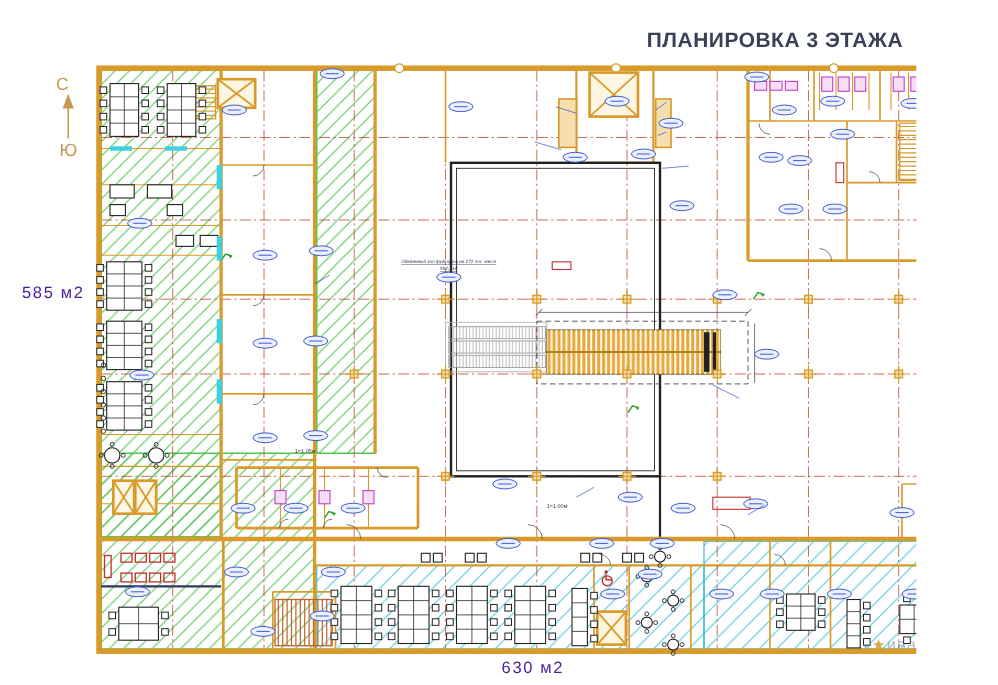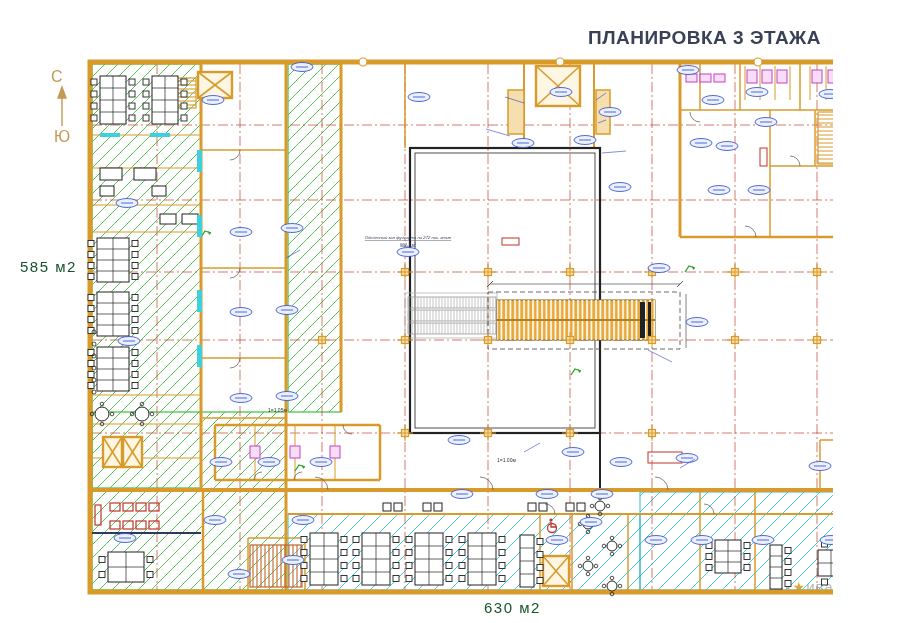--- a/index.html
+++ b/index.html
@@ -1,22 +1,22 @@
 <!DOCTYPE html>
 <html><head>
 <meta charset="utf-8">
 <style>
   html,body{margin:0;padding:0;background:#ffffff;}
   .page{position:relative;width:833px;height:623px;background:#fff;overflow:hidden;
         font-family:"Liberation Sans",sans-serif;}
   .title{position:absolute;top:27px;right:12px;font-size:19px;font-weight:bold;
          color:#3A4156;letter-spacing:.5px;}
-  .area-label{position:absolute;font-size:15px;color:#14532d;letter-spacing:1.5px;}
+  .area-label{position:absolute;font-size:15px;color:#4c1d95;letter-spacing:1.5px;}
   .area-left{top:258px;left:20px;}
-  .area-bottom{top:599px;left:484px;}
+  .area-bottom{top:599px;left:456px;}
   .watermark{position:absolute;top:578px;left:774px;font-size:15px;color:#B3B9C4;
              letter-spacing:1px;white-space:nowrap;}
   .watermark .star{color:#D9A93F;font-size:14px;}
   svg#plan{position:absolute;left:0;top:0;}
   .compasstext{font-family:"Liberation Sans",sans-serif;font-size:16px;fill:#C49A52;}
   .microtext{font-family:"Liberation Sans",sans-serif;font-size:4.2px;font-style:italic;
              fill:#39405a;text-decoration:underline;}
   .marktext{font-family:"Liberation Sans",sans-serif;font-size:5px;fill:#333;}
 </style>
 </head>

